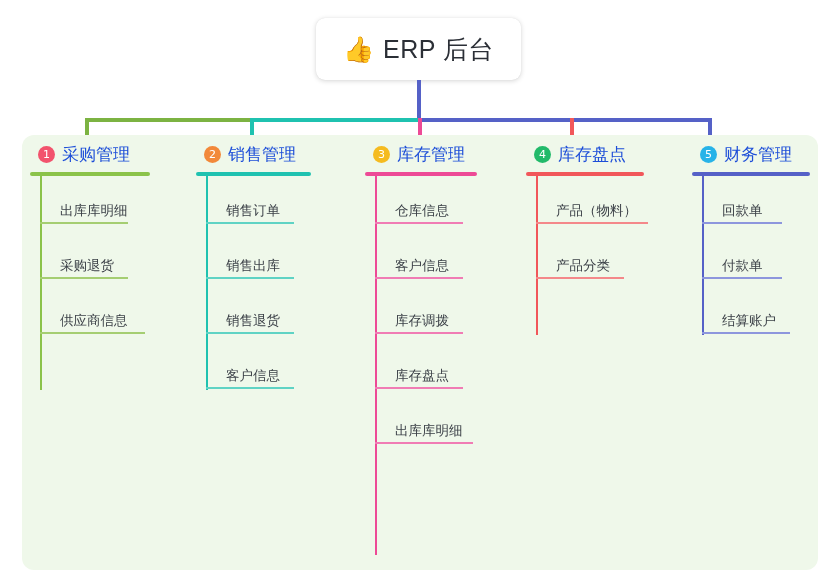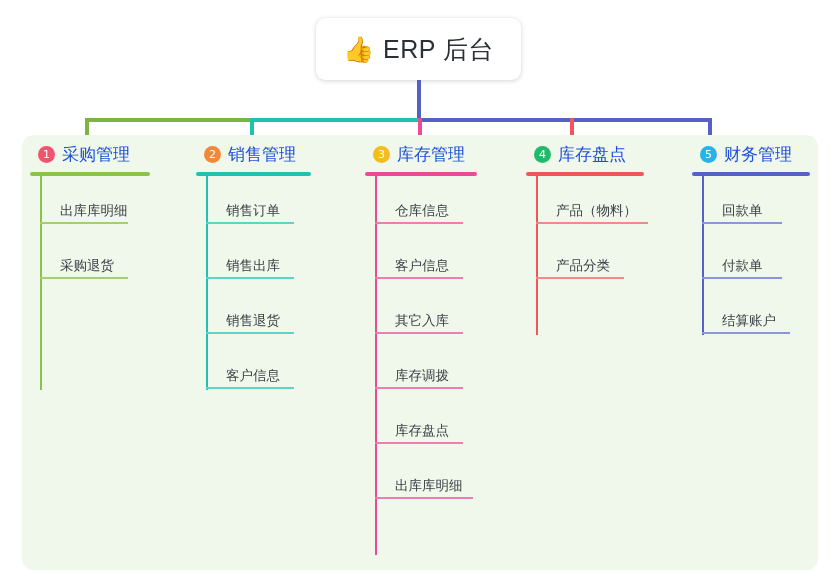--- a/index.html
+++ b/index.html
@@ -99,20 +99,24 @@
       <div class="items">
         <div class="spine" style="background: rgb(139, 195, 74); height: 214px;"></div>
         <div class="item">
           <span class="item-label">出库库明细</span>
           <div class="item-rule" style="background: rgb(165, 206, 114); width: 88px;"></div>
         </div>
         <div class="item">
           <span class="item-label">采购退货</span>
           <div class="item-rule" style="background: rgb(165, 206, 114); width: 88px;"></div>
         </div>
+        <div class="item">
+          <span class="item-label">供应商信息</span>
+          <div class="item-rule" style="background: rgb(165, 206, 114); width: 105px;"></div>
+        </div>
       </div>
     </div>
   <div class="col" id="col-2" style="width: 115px;">
       <div class="col-head">
         <span class="badge" style="background: rgb(242, 137, 58);">2</span>
         <span class="col-title">销售管理</span>
       </div>
       <div class="head-rule" style="background: rgb(31, 194, 176); width: 115px;"></div>
       <div class="items">
         <div class="spine" style="background: rgb(31, 194, 176); height: 214px;"></div>
@@ -144,24 +148,20 @@
         <div class="spine" style="background: rgb(237, 74, 150); height: 379px;"></div>
         <div class="item">
           <span class="item-label">仓库信息</span>
           <div class="item-rule" style="background: rgb(240, 124, 180); width: 88px;"></div>
         </div>
         <div class="item">
           <span class="item-label">客户信息</span>
           <div class="item-rule" style="background: rgb(240, 124, 180); width: 88px;"></div>
         </div>
         <div class="item">
-          <span class="item-label">其它入库</span>
-          <div class="item-rule" style="background: rgb(240, 124, 180); width: 88px;"></div>
-        </div>
-        <div class="item">
           <span class="item-label">库存调拨</span>
           <div class="item-rule" style="background: rgb(240, 124, 180); width: 88px;"></div>
         </div>
         <div class="item">
           <span class="item-label">库存盘点</span>
           <div class="item-rule" style="background: rgb(240, 124, 180); width: 88px;"></div>
         </div>
         <div class="item">
           <span class="item-label">出库库明细</span>
           <div class="item-rule" style="background: rgb(240, 124, 180); width: 98px;"></div>

